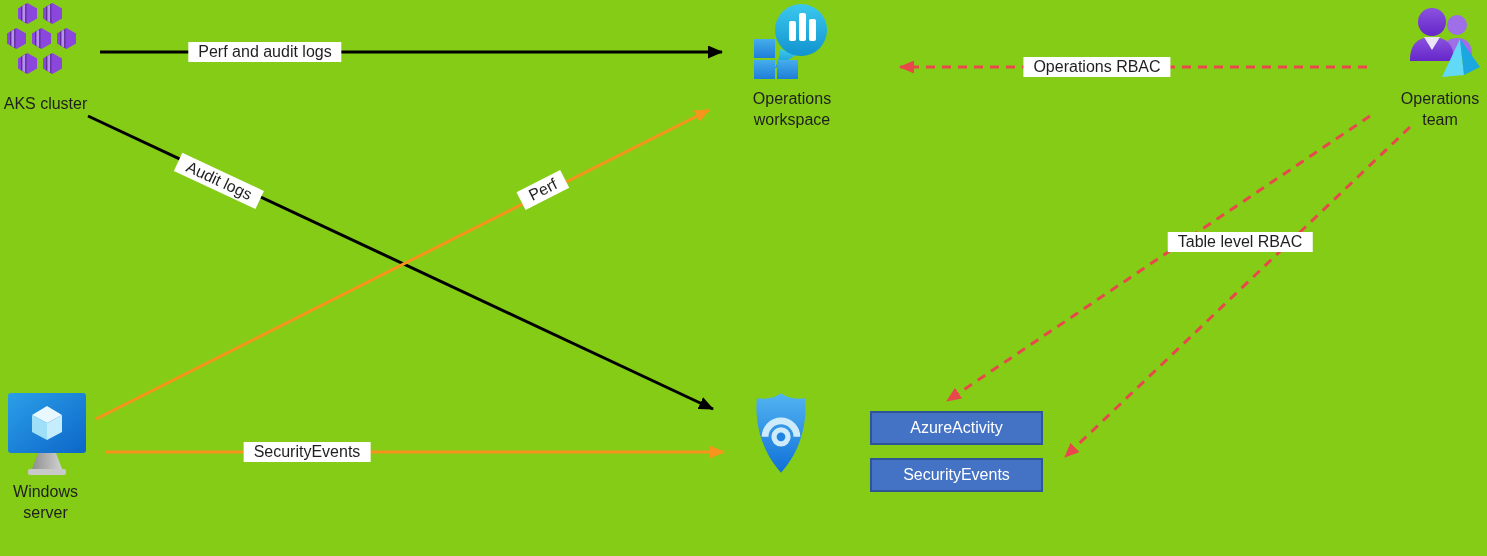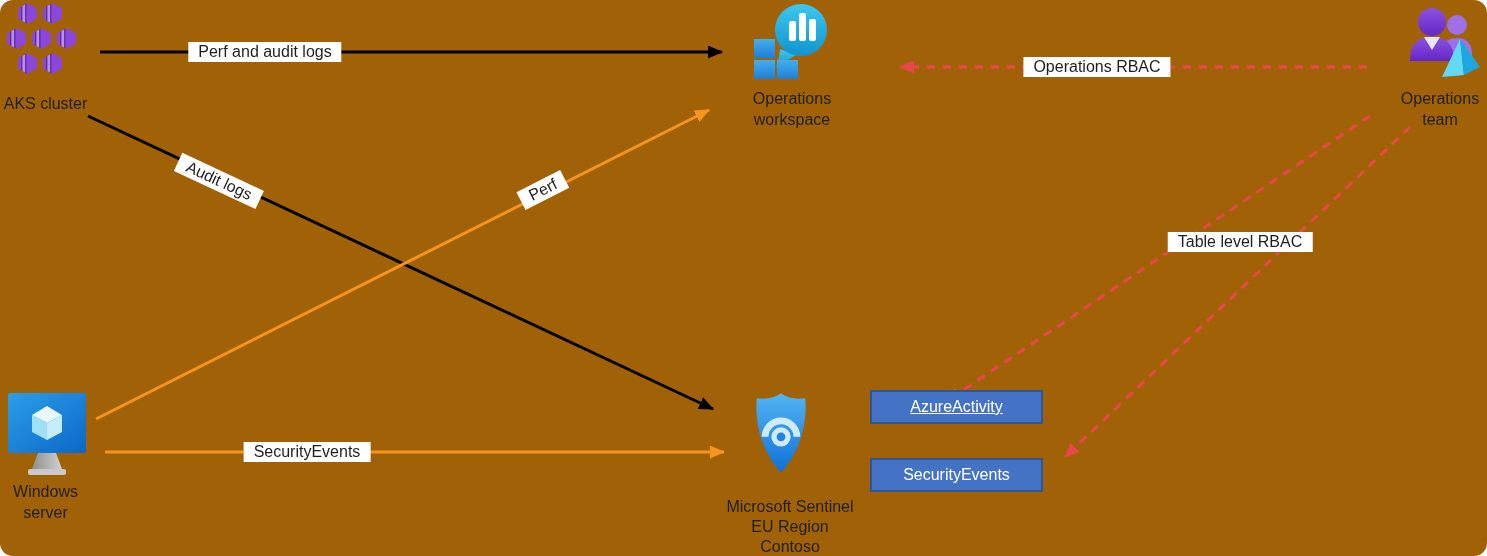--- a/index.html
+++ b/index.html
@@ -1,17 +1,17 @@
 <!DOCTYPE html>
 <html><head>
 <meta charset="utf-8">
 <style>
   html,body{margin:0;padding:0;background:#ffffff;}
   body{font-family:"Liberation Sans",sans-serif;color:#1f1f1f;}
-  #canvas{position:relative;width:1487px;height:556px;background:#a16207;overflow:hidden;border-radius:13px;}
+  #canvas{position:relative;width:1487px;height:556px;background:#84cc16;overflow:hidden;}
   #arrow-layer{position:absolute;left:0;top:0;z-index:1;}
   .node-icon{position:absolute;z-index:2;}
   .node-label{position:absolute;z-index:3;text-align:center;font-size:16px;line-height:21px;white-space:pre-line;color:#1f1f1f;}
   .edge-label{position:absolute;z-index:3;background:#fff;padding:0 10px;font-size:16px;line-height:20px;white-space:nowrap;color:#1f1f1f;}
   .center-xy{transform:translate(-50%,-50%);}
   .rot-down{transform:translate(-50%,-50%) rotate(25deg);}
   .rot-up{transform:translate(-50%,-50%) rotate(-27deg);}
   .table-box{position:absolute;z-index:3;width:169px;height:30px;background:#4472C4;border:2px solid #2E5696;
              color:#ffffff;font-size:16px;display:flex;align-items:center;justify-content:center;}
   .sentinel-label{line-height:20px;}
@@ -140,20 +140,17 @@
       <linearGradient id="shieldg" x1="0" y1="0" x2="0" y2="1">
         <stop offset="0" stop-color="#53B4F2"></stop>
           <stop offset="1" stop-color="#1070D8"></stop>
       </linearGradient>
     </defs>
     <path d="M30,3 C36,7.5 45,9.5 55,8 C57,28 53,60 30,85 C7,60 3,28 5,8 C15,9.5 24,7.5 30,3 Z" fill="url(#shieldg)"></path>
     <path d="M10,48 A20,20 0 0 1 50,48 L43,48 A13,13 0 0 0 17,48 Z" fill="#CDEBFA"></path>
     <circle cx="30" cy="48" r="10" fill="#CDEBFA"></circle>
     <circle cx="30" cy="48" r="4.5" fill="#1F83E2"></circle>
   </svg>
-  <div class="node-label sentinel-label" style="left:715px;top:497px;width:150px;">Microsoft Sentinel
-EU Region
-Contoso</div>
 
-  <div class="table-box" style="left:870px;top:390px;text-decoration:underline;">AzureActivity</div>
+  <div class="table-box" style="left:870px;top:411px;">AzureActivity</div>
   <div class="table-box" style="left:870px;top:458px;">SecurityEvents</div>
 
 </div>
 
 </body></html>

